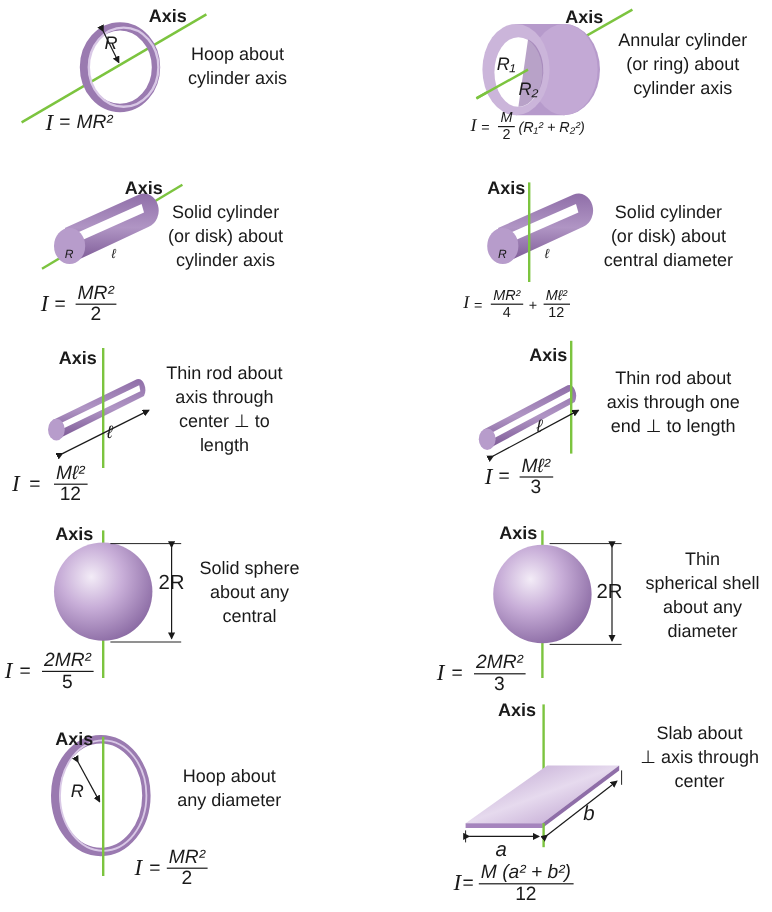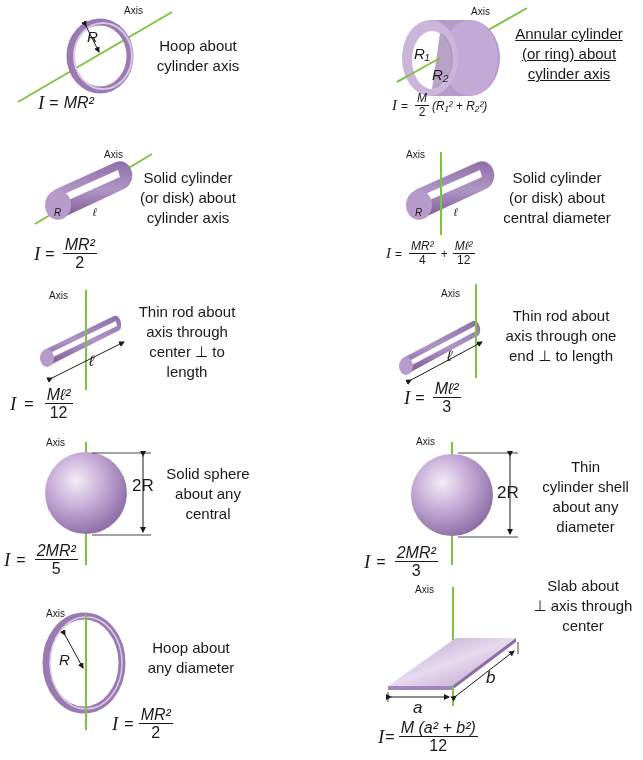--- a/index.html
+++ b/index.html
@@ -1,20 +1,20 @@
 <!DOCTYPE html>
 <html><head>
 <meta charset="utf-8">
 <style>
   html, body { margin:0; padding:0; background:#ffffff; }
   body { width:643px; height:760px; position:relative; overflow:hidden;
          font-family:"Liberation Sans", sans-serif; color:#1a1a1a; }
   .panel { position:absolute; }
   svg.fig { position:absolute; left:0; top:0; overflow:visible; }
-  .axis-label { position:absolute; font-size:10px; }
+  .axis-label { position:absolute; font-size:15px;font-weight:bold; }
   .desc { position:absolute; font-size:15px; line-height:20px; text-align:center; white-space:pre-line; }
   .formula { position:absolute; font-size:16px; font-style:italic; display:flex; align-items:center; white-space:nowrap; }
   .frac { display:inline-flex; flex-direction:column; align-items:center; margin:0 3px; font-style:italic; }
   .frac .num { border-bottom:1.2px solid #1a1a1a; padding:0 2px; line-height:17px; }
   .frac .den { font-style:normal; line-height:17px; }
   .frac.small { font-size:12px; }
   .frac.small .num, .frac.small .den { line-height:13px; }
   .upright { font-style:normal; }
   .math-i { font-family:"Liberation Serif", serif; font-style:italic; font-size:19px; }
   .sym { position:absolute; font-style:italic; font-size:15px; }
@@ -136,21 +136,21 @@
     <span class="math-i">I</span>
     <span class="upright" style="margin:0 5px;">=</span>
     <span>MR²</span>
   </div>
 </div>
 
 <div class="panel">
   <span class="axis-label" style="left:471px;top:6px;">Axis</span>
   <span class="sym" style="left:414px;top:45px;">R₁</span>
   <span class="sym" style="left:432px;top:66px;">R₂</span>
-  <div class="desc" style="left:504px;top:24px;width:130px;text-decoration:underline;">Annular cylinder
+  <div class="desc" style="left:504px;top:24px;width:130px;">Annular cylinder
 (or ring) about
 cylinder axis</div>
   <div class="formula" style="left:392px;top:92px;font-size:12px;">
     <span class="math-i" style="font-size:15px;">I</span>
     <span class="upright" style="margin:0 4px;">=</span>
     <span class="frac small">
         <span class="num">M</span>
         <span class="den">2</span>
       </span>
     <span>(R₁² + R₂²)</span>
@@ -242,21 +242,21 @@
         <span class="num">2MR²</span>
         <span class="den">5</span>
       </span>
   </div>
 </div>
 
 <div class="panel">
   <span class="axis-label" style="left:416px;top:436px;">Axis</span>
   <span class="sym" style="left:497px;top:483px;font-size:17px;font-style:normal;">2R</span>
   <div class="desc" style="left:528px;top:457px;width:115px;">Thin
-cylinder shell
+spherical shell
 about any
 diameter</div>
   <div class="formula" style="left:364px;top:544px;">
     <span class="math-i">I</span>
     <span class="upright" style="margin:0 6px;">=</span>
     <span class="frac">
         <span class="num">2MR²</span>
         <span class="den">3</span>
       </span>
   </div>
@@ -274,21 +274,21 @@
         <span class="num">MR²</span>
         <span class="den">2</span>
       </span>
   </div>
 </div>
 
 <div class="panel">
   <span class="axis-label" style="left:415px;top:584px;">Axis</span>
   <span class="sym" style="left:413px;top:698px;font-size:17px;">a</span>
   <span class="sym" style="left:486px;top:668px;font-size:17px;">b</span>
-  <div class="desc" style="left:523px;top:576px;width:120px;">Slab about
+  <div class="desc" style="left:523px;top:602px;width:120px;">Slab about
 ⊥ axis through
 center</div>
   <div class="formula" style="left:378px;top:719px;">
     <span class="math-i">I</span>
     <span class="upright" style="margin:0 1px;">=</span>
     <span class="frac">
         <span class="num">M (a² + b²)</span>
         <span class="den">12</span>
       </span>
   </div>

